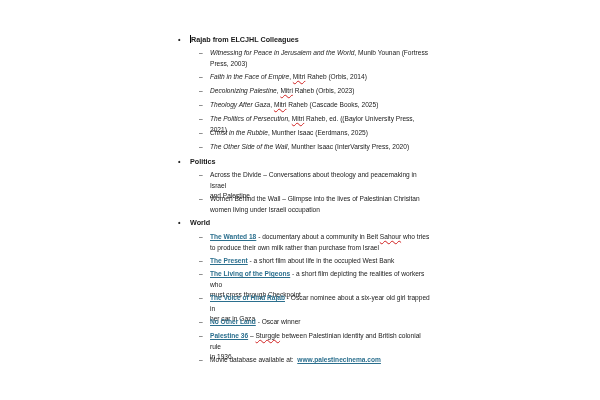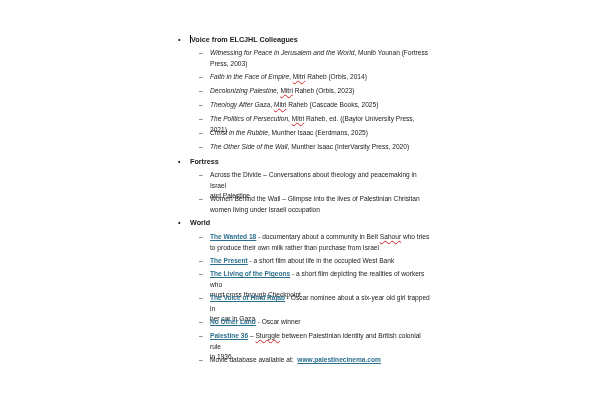--- a/index.html
+++ b/index.html
@@ -17,21 +17,21 @@
     .sq { text-decoration: underline wavy #d02020; text-decoration-thickness: 0.6px; }
     .cursor { display: inline-block; width: 0.6px; height: 8px; background: #000; vertical-align: -1px; margin-right: 0.5px; }
   </style>
 </head>
 <body>
 
 <div class="doc">
 
   <div class="sec" style="top:35px">
     <span class="bullet">•</span>
-    <span class="lbl"><span class="cursor"></span><span>Voice from ELCJHL Colleagues</span></span>
+    <span class="lbl"><span class="cursor"></span><span>Rajab from ELCJHL Colleagues</span></span>
   </div>
 
   <div class="item" style="top:48px">
     <span class="dash">–</span>
     <span class="txt"><span class="it">Witnessing for Peace in Jerusalem and the World</span><span>, Munib Younan (Fortress</span><br><span>Press, 2003)</span></span>
   </div>
 
   <div class="item" style="top:72px">
     <span class="dash">–</span>
     <span class="txt"><span class="it">Faith in the Face of Empire</span><span>, </span><span class="sq">Mitri</span><span> Raheb (Orbis, 2014)</span></span>
@@ -57,21 +57,21 @@
     <span class="txt"><span class="it">Christ in the Rubble</span><span>, Munther Isaac (Eerdmans, 2025)</span></span>
   </div>
 
   <div class="item" style="top:142px">
     <span class="dash">–</span>
     <span class="txt"><span class="it">The Other Side of the Wall</span><span>, Munther Isaac (InterVarsity Press, 2020)</span></span>
   </div>
 
   <div class="sec" style="top:157px">
     <span class="bullet">•</span>
-    <span class="lbl">Fortress</span>
+    <span class="lbl">Politics</span>
   </div>
 
   <div class="item" style="top:170px">
     <span class="dash">–</span>
     <span class="txt"><span>Across the Divide – Conversations about theology and peacemaking in Israel</span><br><span>and Palestine</span></span>
   </div>
 
   <div class="item" style="top:194px">
     <span class="dash">–</span>
     <span class="txt"><span>Women Behind the Wall – Glimpse into the lives of Palestinian Chrisitan</span><br><span>women living under Israeli occupation</span></span>

